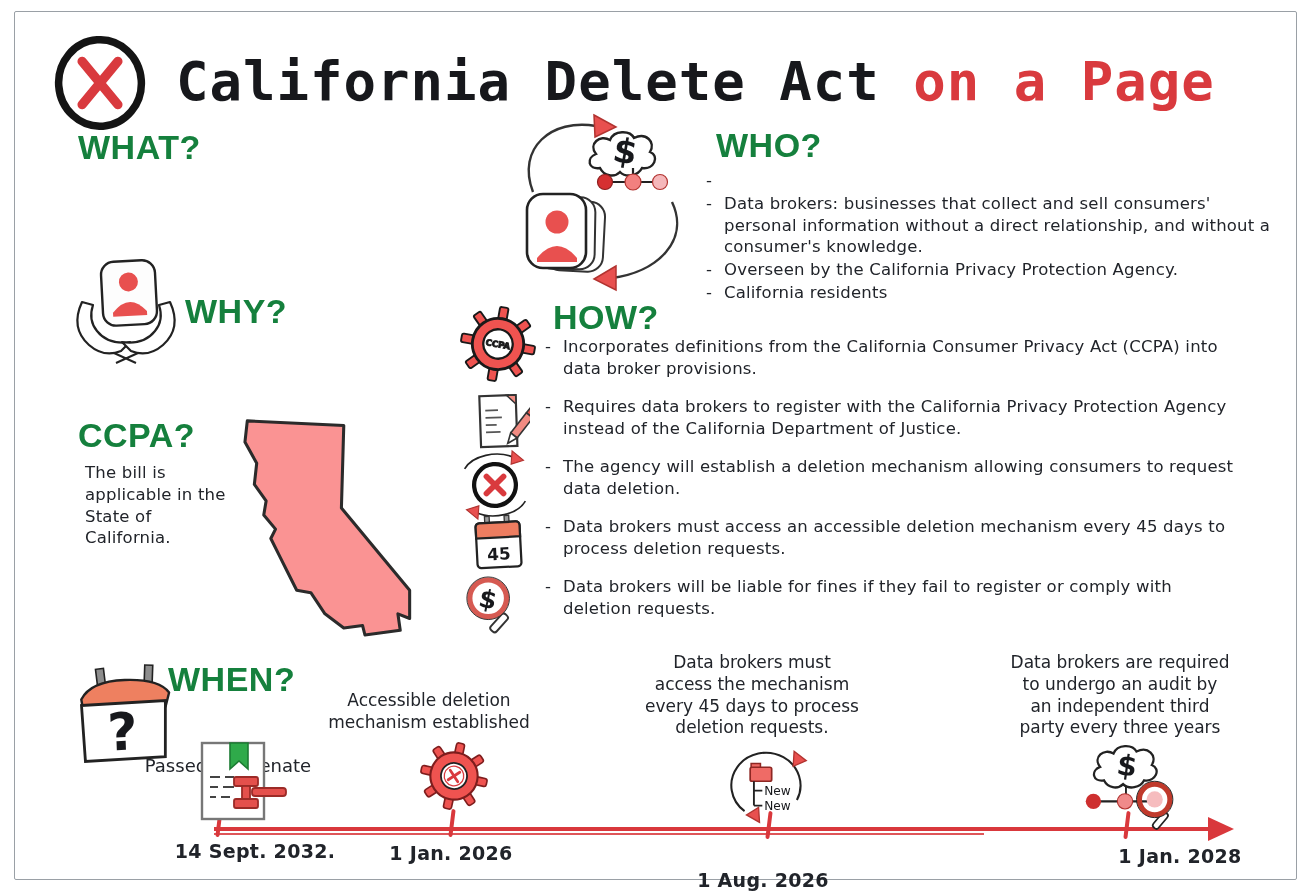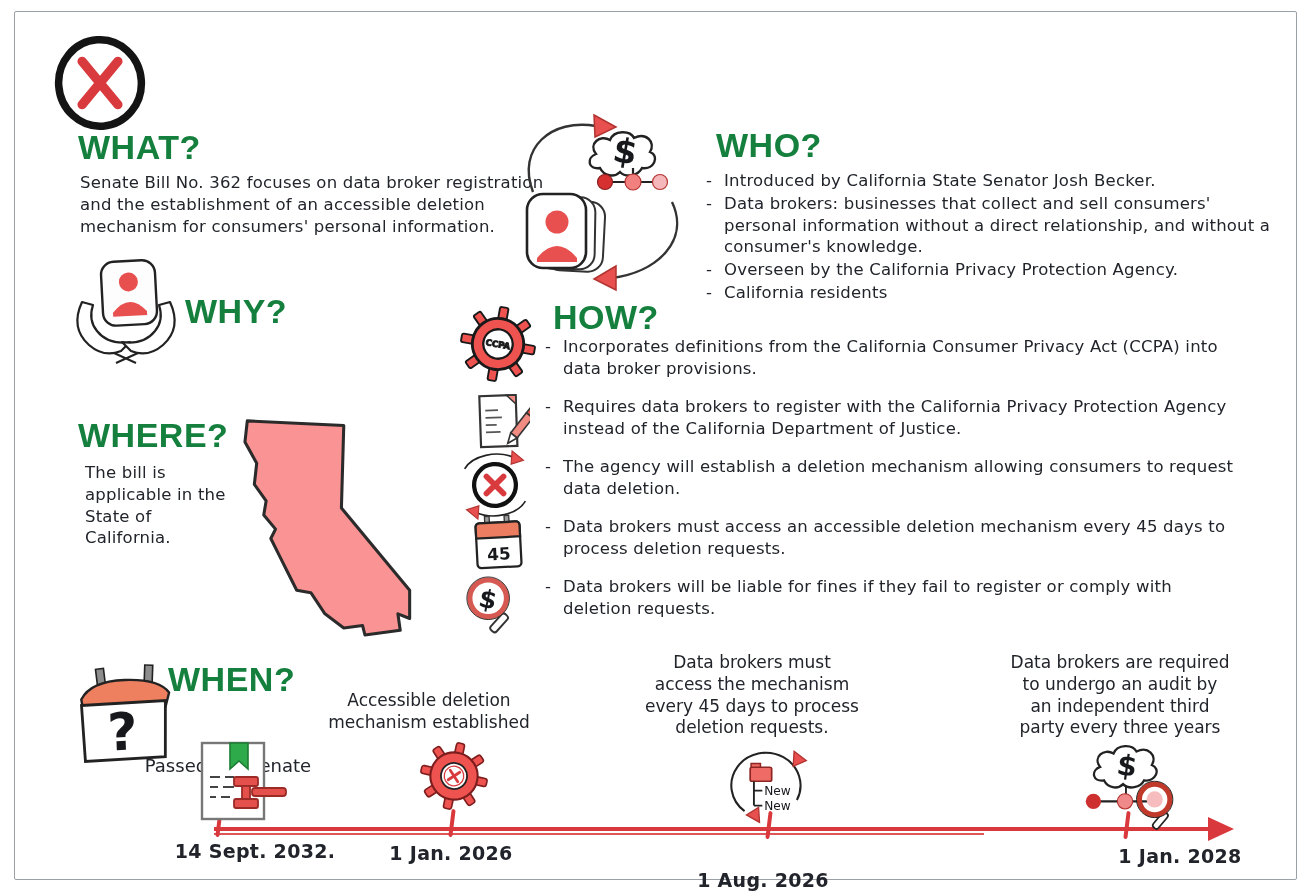--- a/index.html
+++ b/index.html
@@ -26,23 +26,25 @@
 </head>
 <body>
 
 <div id="canvas">
   <div class="frame"></div>
 
   <svg class="abs" style="left:52px;top:36px;" width="96" height="94" viewBox="0 0 100 100">
     <ellipse cx="50" cy="50" rx="44" ry="46" fill="none" stroke="#141414" stroke-width="8" transform="rotate(-4 50 50)"></ellipse>
     <path d="M31 27 L69 73 M69 27 L31 73" stroke="#d93a3e" stroke-width="10" stroke-linecap="round" fill="none"></path>
   </svg>
+  <div class="abs title" style="left:176px;top:50px;">
+    <span>California Delete Act</span><span class="red"> on a Page</span>
+  </div>
 
   <div class="abs h" style="left:78px;top:128px;">WHAT?</div>
-  <div class="abs hand" style="left:80px;top:172px;width:482px;">Senate Bill No. 362 focuses on data broker registration and the establishment of an accessible deletion mechanism for consumers' personal information.</div>
 
   <svg class="abs" style="left:500px;top:106px;" width="206" height="196" viewBox="0 0 206 196">
     <path d="M33 86 C 16 42, 52 12, 96 20" fill="none" stroke="#333" stroke-width="2.4"></path>
     <polygon points="94,9 116,21 95,31" fill="#e8504f" stroke="#b23330" stroke-width="1.5"></polygon>
     <path d="M100 62 C 88 64, 86 52, 96 48 C 88 38, 100 28, 110 34 C 114 24, 130 24, 134 32 C 146 26, 156 36, 150 46 C 160 50, 154 64, 142 62 C 138 70, 126 72, 120 66 C 114 72, 104 70, 100 62 Z" fill="#fff" stroke="#222" stroke-width="2.4"></path>
     <text x="125" y="57" font-size="34" font-weight="bold" text-anchor="middle" transform="rotate(10 125 47)" fill="#17181c">$</text>
     <line x1="133" y1="62" x2="133" y2="76" stroke="#222" stroke-width="2.2"></line>
     <line x1="105" y1="76" x2="160" y2="76" stroke="#222" stroke-width="2.2"></line>
     <circle cx="105" cy="76" r="7.5" fill="#d63031" stroke="#8e1f1f" stroke-width="1.2"></circle>
     <circle cx="133" cy="76" r="8" fill="#f2807f" stroke="#b23330" stroke-width="1.2"></circle>
@@ -53,21 +55,20 @@
     <circle cx="57" cy="116" r="11.5" fill="#e8504f"></circle>
     <path d="M37 152 q20 -24 40 0 l0 4 -40 0 z" fill="#e8504f"></path>
     <path d="M172 96 C 190 134, 158 166, 112 172" fill="none" stroke="#333" stroke-width="2.4"></path>
     <polygon points="116,160 94,173 116,184" fill="#e8504f" stroke="#b23330" stroke-width="1.5"></polygon>
   </svg>
 
   <div class="abs h" style="left:716px;top:126px;">WHO?</div>
   <div class="abs hand" style="left:706px;top:170px;width:566px;">
     <div class="b">
         <span class="dash">-</span>
-        <span>Introduced by California State Senator Josh Becker.</span>
       </div>
     <div class="b">
         <span class="dash">-</span>
         <span>Data brokers: businesses that collect and sell consumers' personal information without a direct relationship, and without a consumer's knowledge.</span>
       </div>
     <div class="b">
         <span class="dash">-</span>
         <span>Overseen by the California Privacy Protection Agency.</span>
       </div>
     <div class="b">
@@ -177,21 +178,21 @@
     <circle cx="27" cy="27" r="22" fill="none" stroke="#333" stroke-width="1"></circle>
     <text x="27" y="37" font-size="26" font-weight="bold" text-anchor="middle" transform="rotate(12 27 27)" fill="#17181c">$</text>
   </svg>
   <div class="abs hand" style="left:545px;top:576px;width:690px;">
     <div class="b">
         <span class="dash">-</span>
         <span>Data brokers will be liable for fines if they fail to register or comply with deletion requests.</span>
       </div>
   </div>
 
-  <div class="abs h" style="left:78px;top:416px;">WHERE?</div>
+  <div class="abs h" style="left:78px;top:416px;">CCPA?</div>
   <div class="abs hand" style="left:85px;top:462px;width:150px;">The bill is applicable in the State of California.</div>
   <svg class="abs" style="left:212px;top:416px;" width="200" height="238" viewBox="0 0 170 202">
     <path d="M30 4 L112 8 L110 78 L168 148 L168 172 L158 168 L160 182 L130 186 L128 178 L112 180 L96 168 L84 150 L72 148 L64 132 L58 120 L50 104 L54 96 L44 84 L46 72 L36 58 L38 40 L28 22 Z" fill="#fa9393" stroke="#2b2b2b" stroke-width="2.6" stroke-linejoin="round"></path>
   </svg>
 
   <svg class="abs" style="left:70px;top:664px;" width="114" height="102" viewBox="0 0 114 102">
     <g transform="rotate(-2 55 55)">
       <rect x="28" y="4" width="8" height="18" fill="#8d8d8d" stroke="#222" stroke-width="1.6" transform="rotate(-5 32 13)"></rect>
       <rect x="76" y="2" width="8" height="18" fill="#8d8d8d" stroke="#222" stroke-width="1.6" transform="rotate(4 80 11)"></rect>
       <path d="M12 34 q10 -18 44 -18 q34 0 44 14 l-4 14 -82 4 z" fill="#ee8060" stroke="#222" stroke-width="2.4" stroke-linejoin="round"></path>

